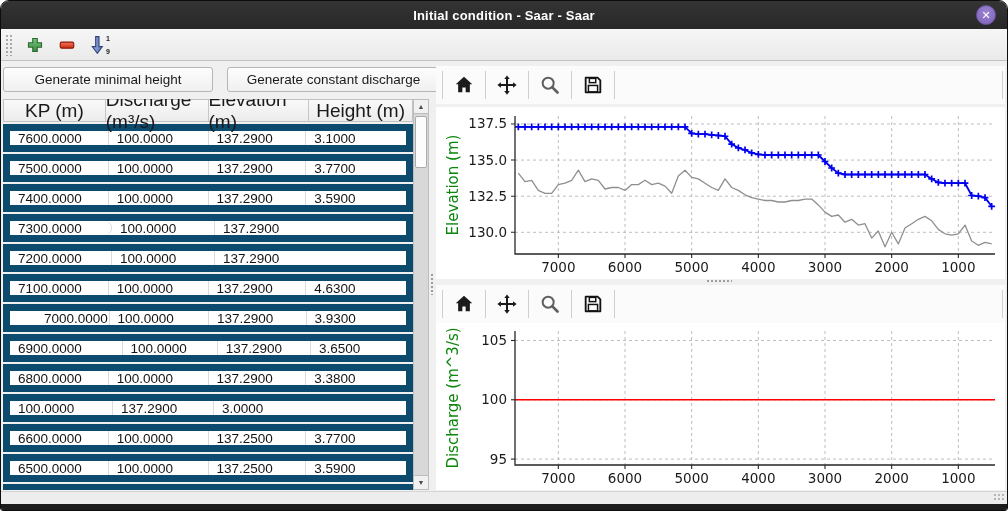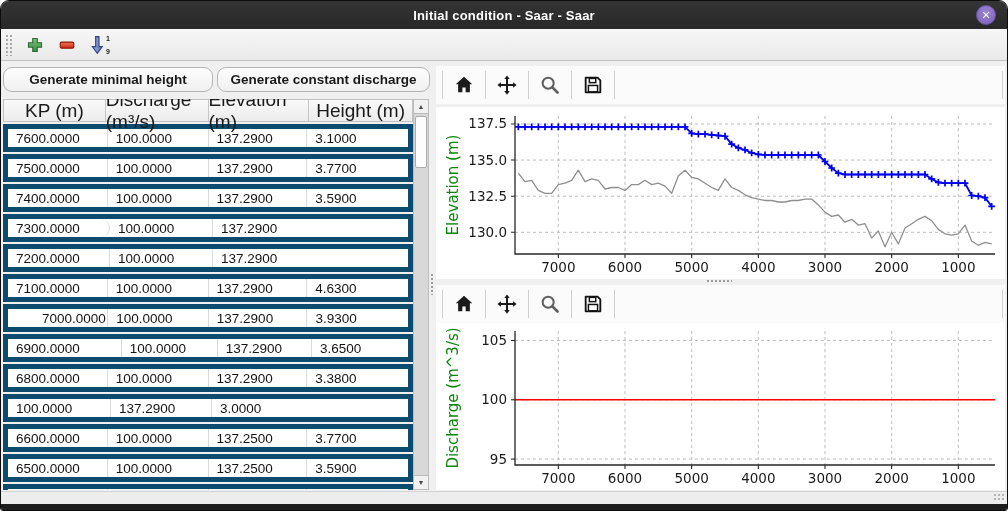--- a/index.html
+++ b/index.html
@@ -25,32 +25,32 @@
   .sort-num{position:absolute;right:-1px;font-size:7px;font-weight:bold;color:#222;line-height:7px;}
   .sort-num.one{top:0;} .sort-num.nine{bottom:0;}
   
   .main{position:absolute;left:0;top:60px;width:100%;height:430px;background:#f0f0f0;}
   .left-pane{position:absolute;left:0;top:0;width:433px;height:430px;}
   .right-pane{position:absolute;left:433px;top:0;width:573px;height:430px;}
   .vsplit{position:absolute;left:429px;top:212px;width:5px;height:22px;
     background-image:radial-gradient(circle,#9d9d9d 1px,transparent 1.2px);background-size:4px 4px;}
   
   .gen-btn{position:absolute;top:6px;height:25px;background:linear-gradient(#fdfdfd,#f0f0f0);
-    border:1px solid #b5b5b5;border-radius:9px;font-size:13.5px;color:#1a1a1a;
-    display:flex;align-items:center;justify-content:center;cursor:pointer;font-family:"Liberation Sans",sans-serif;font-weight:bold;}
+    border:1px solid #b5b5b5;border-radius:3px;font-size:13.5px;color:#1a1a1a;
+    display:flex;align-items:center;justify-content:center;cursor:pointer;font-family:"Liberation Sans",sans-serif;}
   .gen-btn.b1{left:2px;width:210px;}
-  .gen-btn.b2{left:216px;width:213px;}
+  .gen-btn.b2{left:226px;width:213px;}
   
   .table-wrap{position:absolute;left:2px;top:38px;width:410px;height:391px;overflow:hidden;}
   .thead{display:flex;height:23px;background:linear-gradient(#f9f9f9,#ececec);
     border:1px solid #c2c2c2;}
   .th{height:100%;display:flex;align-items:center;justify-content:center;
     font-size:19px;color:#1a1a1a;border-right:1px solid #c6c6c6;}
   .th:last-child{border-right:none;}
-  .tr{display:flex;height:28px;margin-top:2px;background:#ffffff;border:5px solid #0c4a6e;}
+  .tr{display:flex;height:28px;margin-top:2px;background:#ffffff;border:7px solid #0c4a6e;}
   .td{height:100%;display:flex;align-items:center;padding-left:8px;font-size:13.5px;color:#141414;
     border-right:1px solid #dadada;}
   .td:last-child{border-right:none;}
   
   .scrollbar{position:absolute;left:412px;top:38px;width:16px;height:391px;
     background:#d8d8d8;border:1px solid #bdbdbd;}
   .sb-btn{position:absolute;left:0;width:14px;height:14px;background:#f1f1f1;
     display:flex;align-items:center;justify-content:center;font-size:7px;color:#4a4a4a;cursor:pointer;}
   .sb-up{top:0;border-bottom:1px solid #bdbdbd;}
   .sb-down{bottom:0;border-top:1px solid #bdbdbd;}

